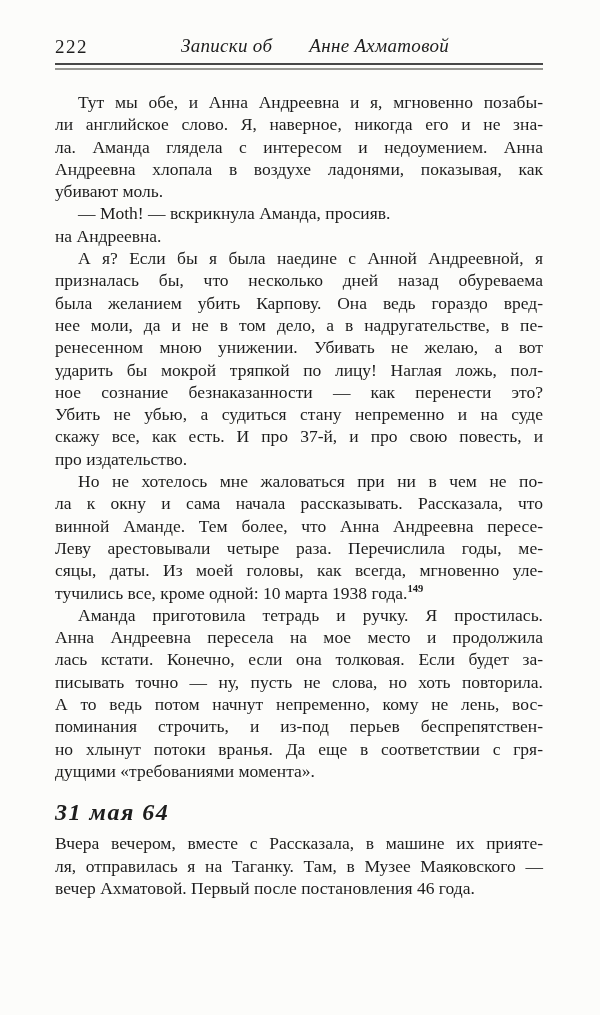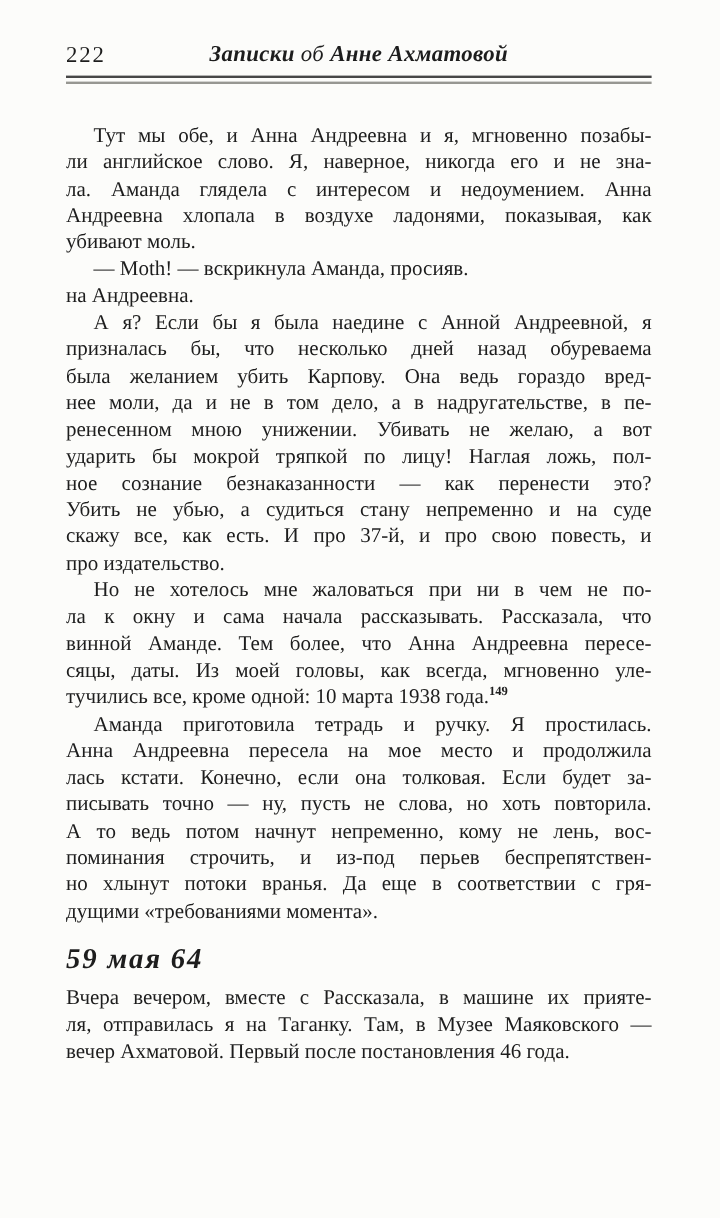--- a/index.html
+++ b/index.html
@@ -31,30 +31,30 @@
     letter-spacing: 1.5px;
   }
   .running-title {
     display: block;
     text-align: center;
     font-style: italic;
     font-size: 19px;
     letter-spacing: 0.3px;
     white-space: nowrap;
   }
-  .running-title .bold { font-weight: bold; }
+  .running-title .bold { font-weight: normal; margin-left: 32px; }
   .double-rule {
     margin-top: 4px;
     height: 3px;
     border-top: 2px solid #474747;
     border-bottom: 2px solid #979792;
   }
   
   .page-body {
-    margin-top: 31px;
+    margin-top: 21px;
     font-size: 17.5px;
     line-height: 22.3px;
   }
   .para { margin: 0; }
   .line {
     text-align: justify;
     text-align-last: justify;
     white-space: normal;
   }
   .line.last { text-align-last: left; }
@@ -108,33 +108,34 @@
         <div class="line">ударить бы мокрой тряпкой по лицу! Наглая ложь, пол-</div>
         <div class="line">ное сознание безнаказанности — как перенести это?</div>
         <div class="line">Убить не убью, а судиться стану непременно и на суде</div>
         <div class="line">скажу все, как есть. И про 37-й, и про свою повесть, и</div>
         <div class="line last">про издательство.</div>
       </div>
       <div class="para indent">
         <div class="line first">Но не хотелось мне жаловаться при ни в чем не по-</div>
         <div class="line">ла к окну и сама начала рассказывать. Рассказала, что</div>
         <div class="line">винной Аманде. Тем более, что Анна Андреевна пересе-</div>
+        <div class="line">Леву арестовывали четыре раза. Перечислила годы, ме-</div>
         <div class="line">сяцы, даты. Из моей головы, как всегда, мгновенно уле-</div>
         <div class="line last">тучились все, кроме одной: 10 марта 1938 года.<sup class="fn">149</sup></div>
       </div>
       <div class="para indent">
         <div class="line first">Аманда приготовила тетрадь и ручку. Я простилась.</div>
         <div class="line">Анна Андреевна пересела на мое место и продолжила</div>
         <div class="line">лась кстати. Конечно, если она толковая. Если будет за-</div>
         <div class="line">писывать точно — ну, пусть не слова, но хоть повторила.</div>
         <div class="line">А то ведь потом начнут непременно, кому не лень, вос-</div>
         <div class="line">поминания строчить, и из-под перьев беспрепятствен-</div>
         <div class="line">но хлынут потоки вранья. Да еще в соответствии с гря-</div>
         <div class="line last">дущими «требованиями момента».</div>
       </div>
-      <div class="section-heading">59 мая 64</div>
+      <div class="section-heading">31 мая 64</div>
       <div class="para">
         <div class="line first">Вчера вечером, вместе с Рассказала, в машине их прияте-</div>
         <div class="line">ля, отправилась я на Таганку. Там, в Музее Маяковского —</div>
         <div class="line last">вечер Ахматовой. Первый после постановления 46 года.</div>
       </div>
     </main>
 </div>
 
 </body></html>

